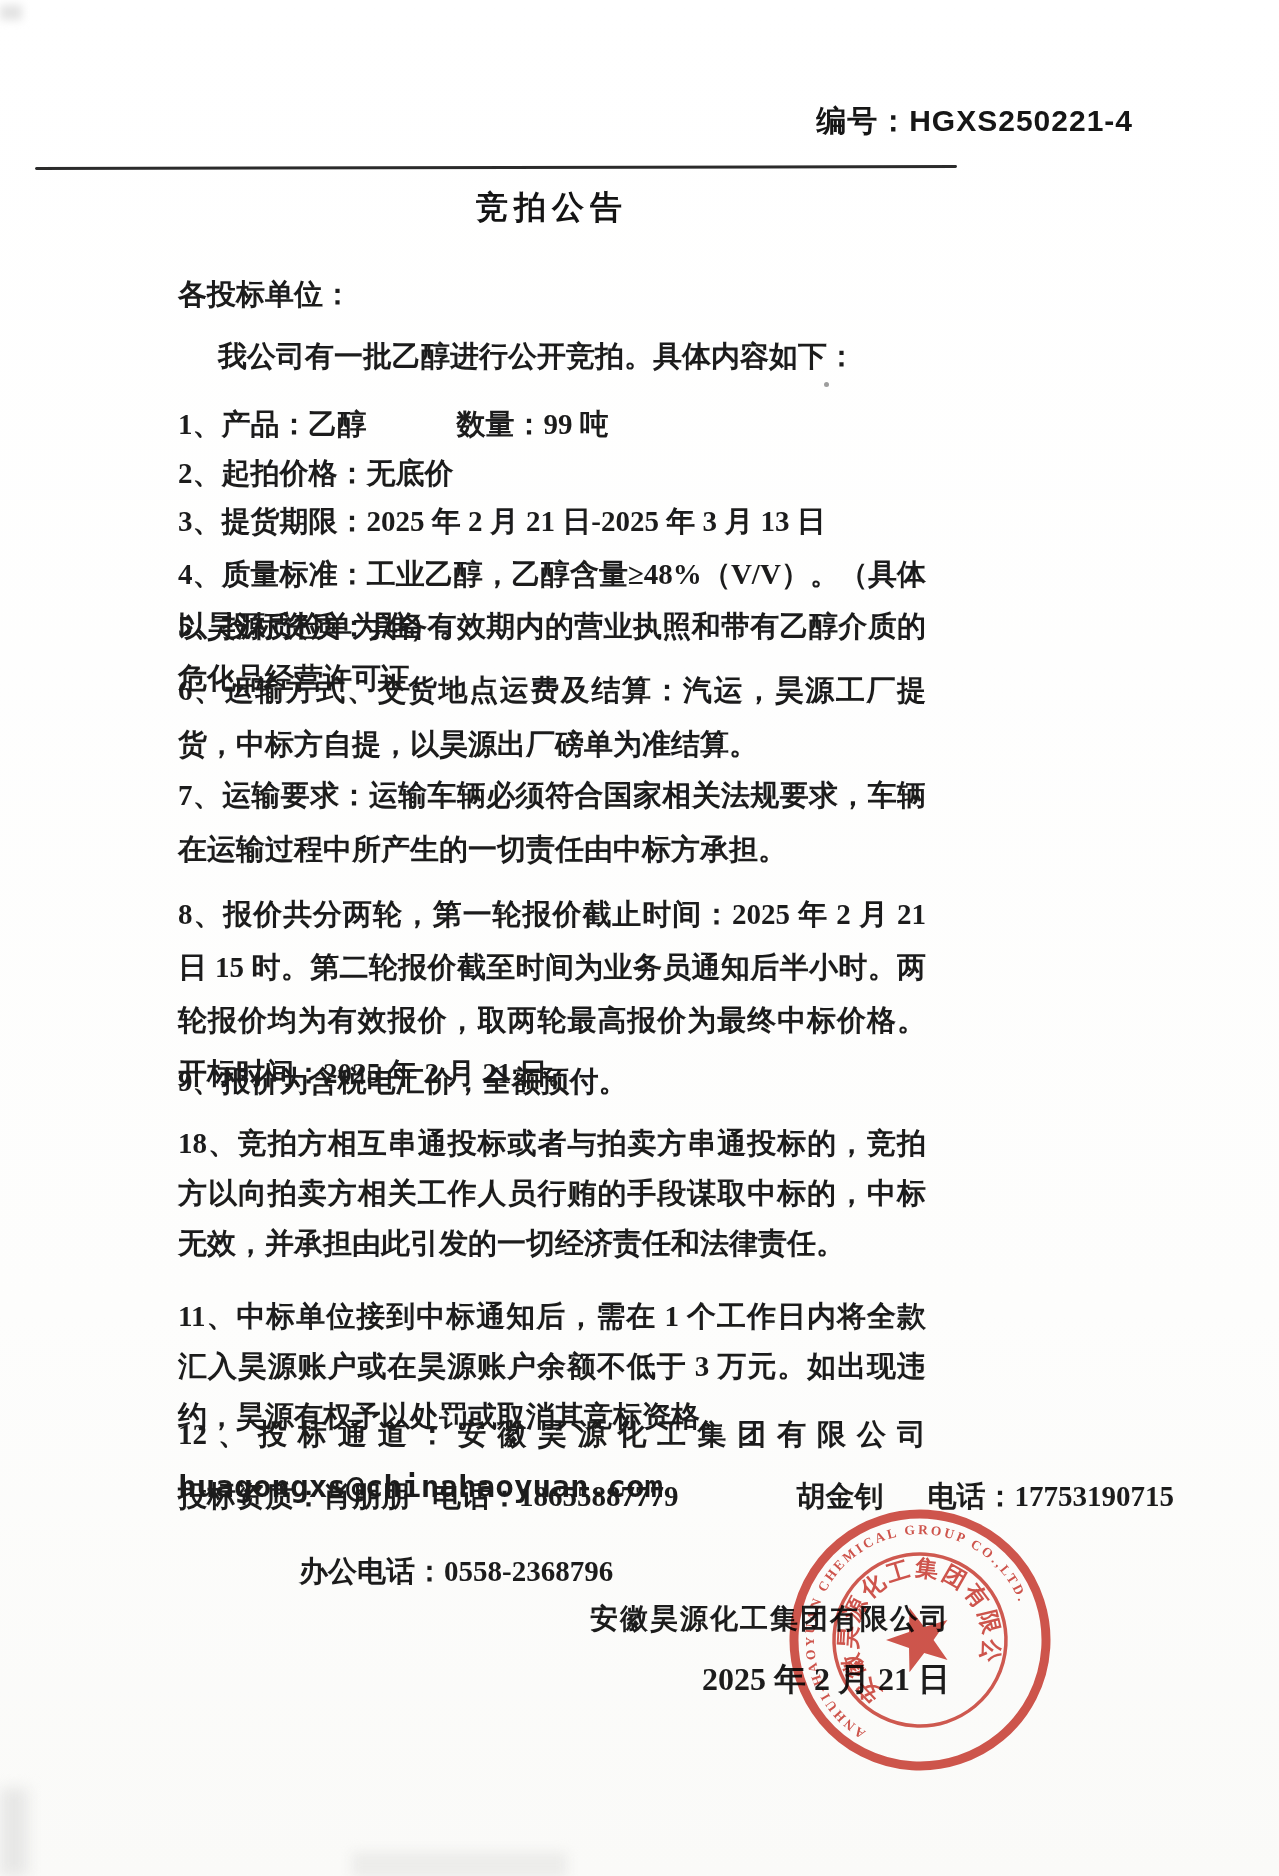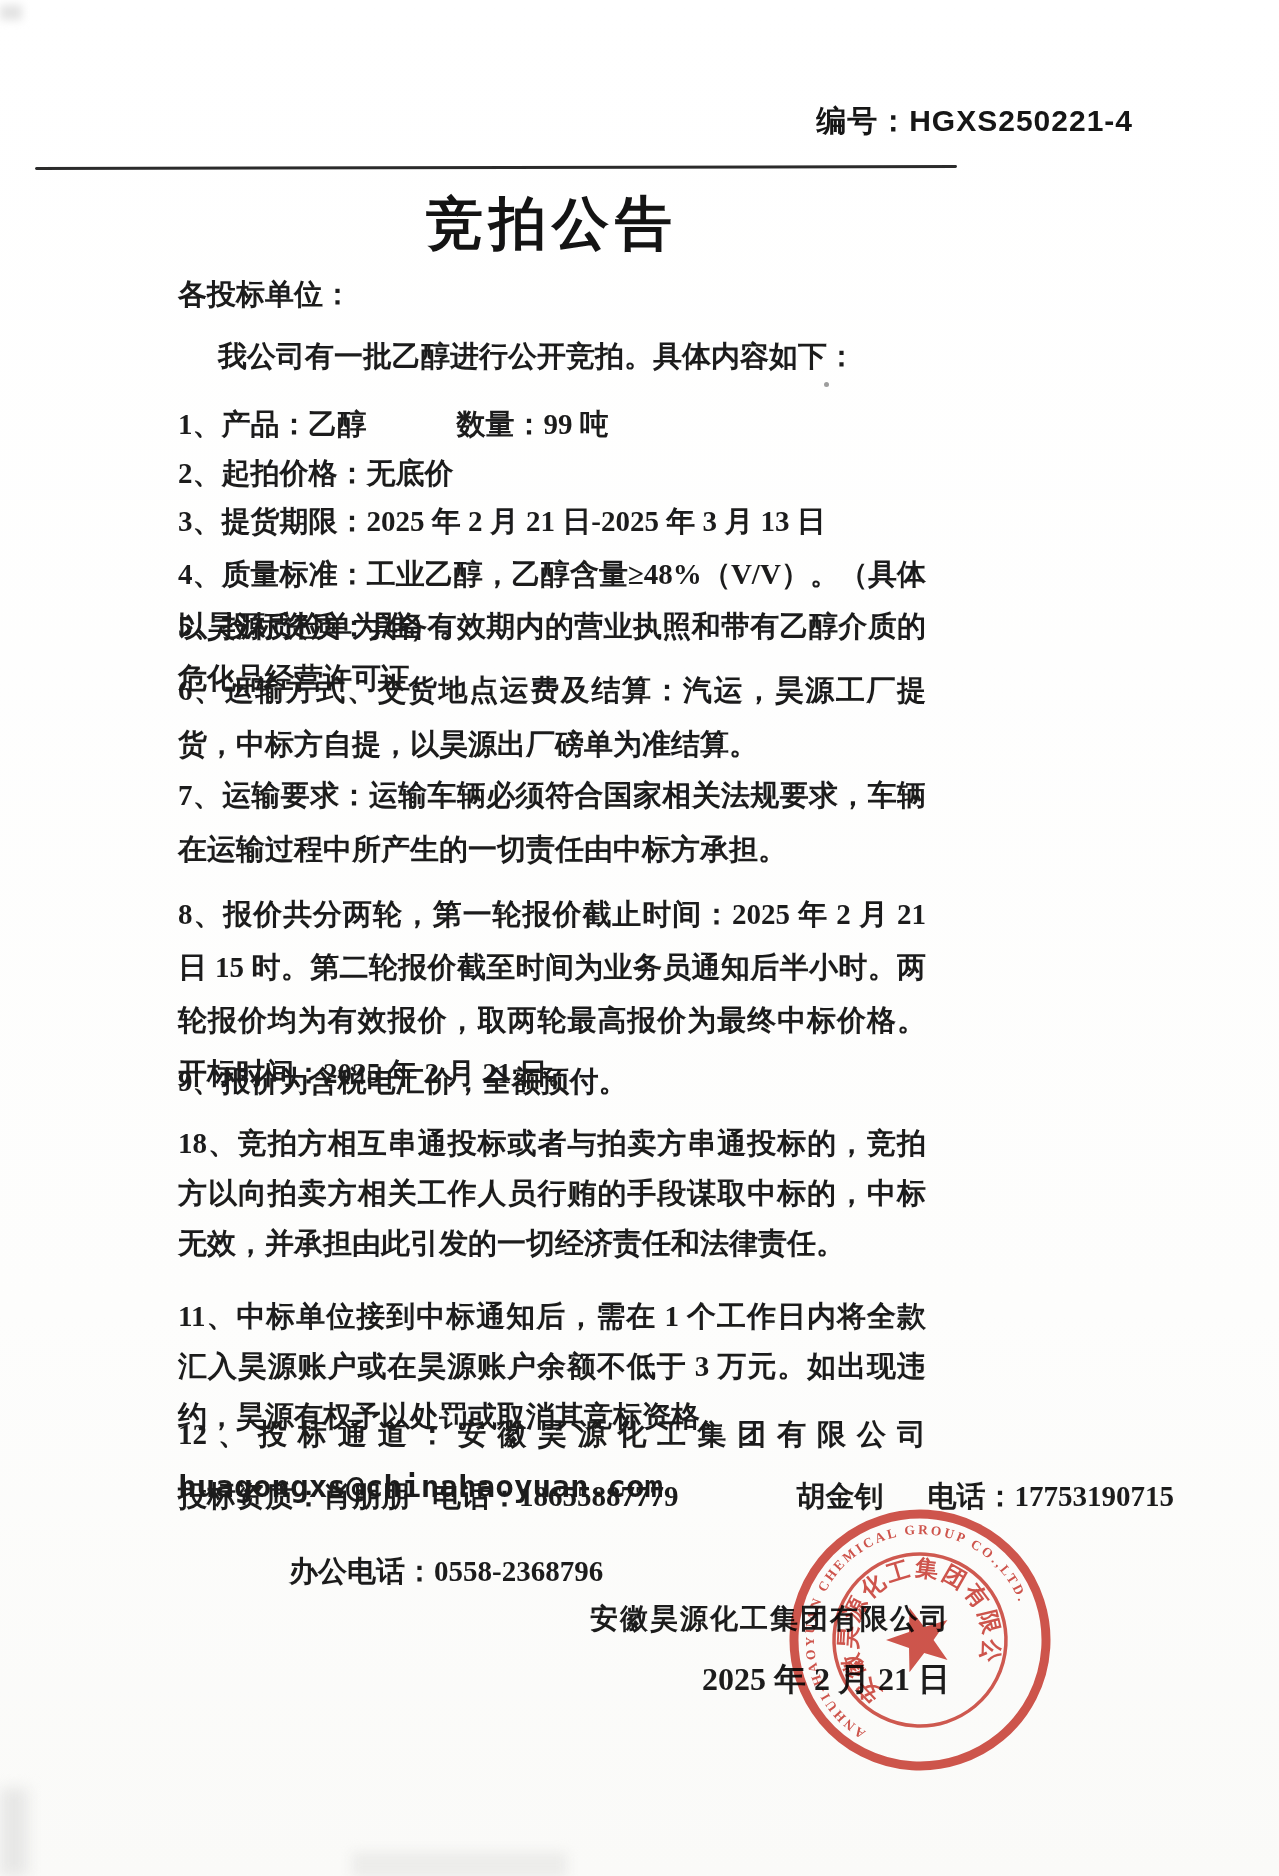--- a/index.html
+++ b/index.html
@@ -16,21 +16,21 @@
     font-size:30px;font-weight:700;letter-spacing:1px;color:#161616;
     font-family:"Liberation Sans","DejaVu Sans",sans-serif;
   }
   .doc-no .cn{font-family:Liberation Sans, sans-serif;margin-top:21px;}
   .head-rule{
     position:absolute;left:35px;top:166px;width:922px;height:3px;
     background:#2b2b2b;transform:rotate(-0.12deg);border-radius:2px;
   }
   .title{
     position:absolute;left:178px;top:186px;width:748px;
-    text-align:center;font-size:57px;font-weight:700;letter-spacing:6px;color:#141414;
+    text-align:center;font-size:32px;font-weight:700;letter-spacing:6px;color:#141414;
   }
   
   .content{position:absolute;left:178px;top:0;width:748px;}
   .block{
     position:absolute;left:0;width:748px;
     font-size:29px;line-height:52px;font-weight:600;color:#1c1c1c;
     text-align:justify;
   }
   .salutation{top:268px;font-weight:700;}
   .intro{top:330px;text-indent:40px;}
@@ -48,21 +48,21 @@
   .it12{top:1408px;}
   .qty{margin-left:90px;}
   .email{
     font-family:"DejaVu Sans Mono","Liberation Mono",monospace;
     font-weight:700;font-size:31px;letter-spacing:0px;
   }
   .contacts{top:1470px;white-space:nowrap;}
   .contacts .p1name{margin-right:22px;}
   .contacts .p1phone{margin-right:118px;}
   .contacts .p2name{margin-right:44px;}
-  .office{top:1545px;left:111px;}
+  .office{top:1545px;left:121px;}
   
   .company{
     position:absolute;left:590px;top:1600px;width:560px;
     font-size:28px;font-weight:700;letter-spacing:2px;color:#1c1c1c;white-space:nowrap;
   }
   .date{
     position:absolute;left:702px;top:1658px;width:420px;
     font-size:32px;font-weight:600;color:#1c1c1c;white-space:nowrap;
   }
   

